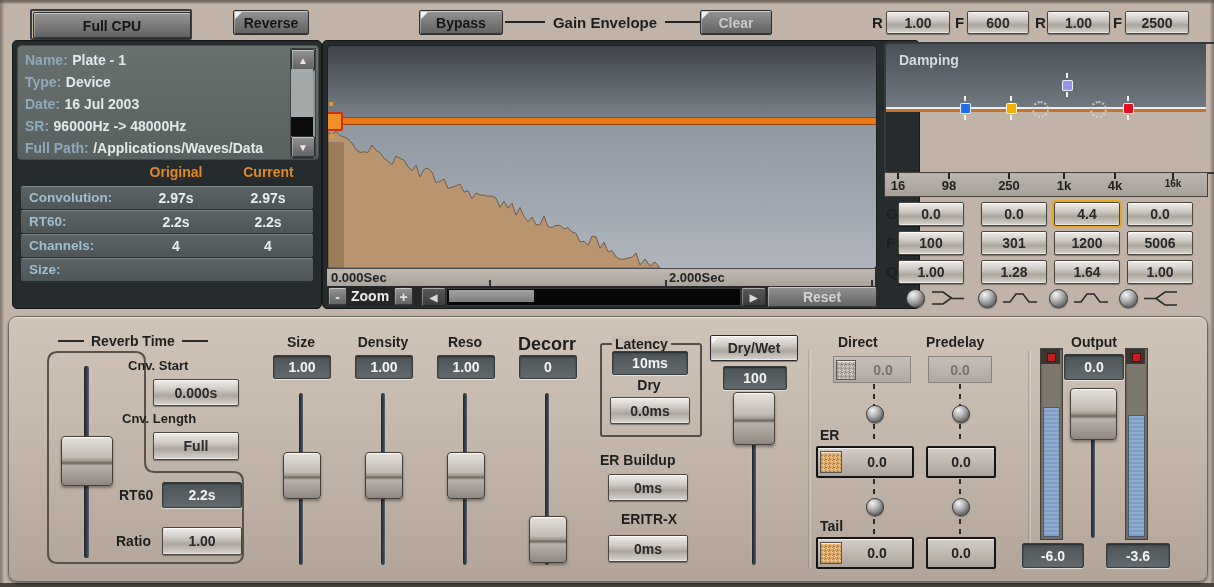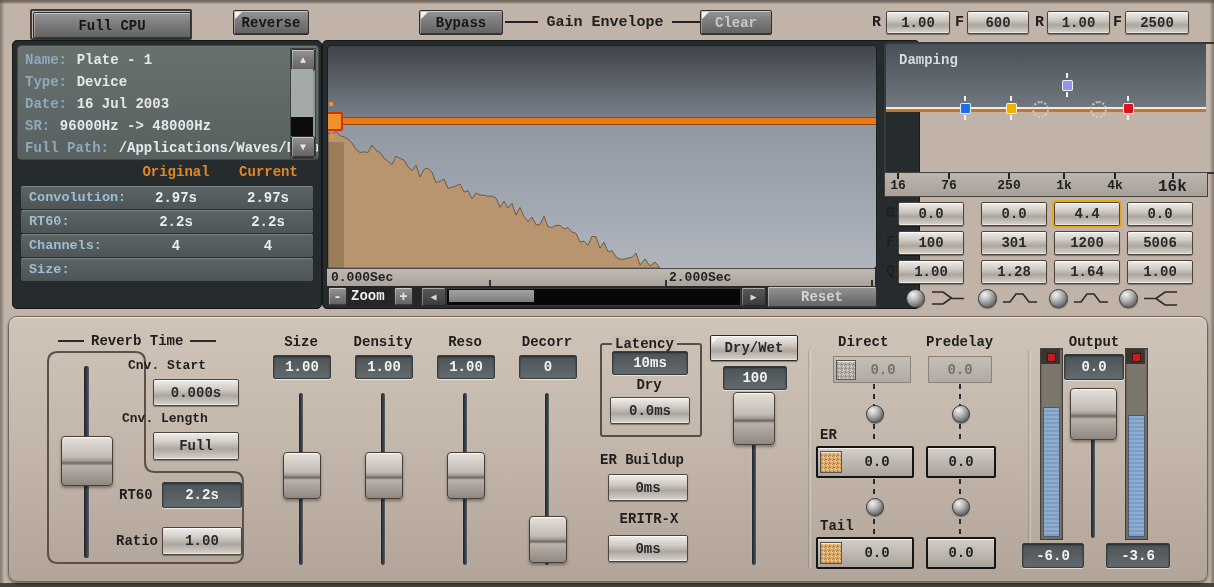--- a/index.html
+++ b/index.html
@@ -1,17 +1,17 @@
 <!DOCTYPE html>
 <html><head>
 <meta charset="utf-8">
 <style>
   html,body{margin:0;padding:0;background:#6b655e;}
   #root{position:relative;width:1214px;height:587px;overflow:hidden;
-        font-family:Liberation Mono, monospace;font-weight:bold;
+        font-family:Liberation Sans, sans-serif;font-weight:bold;
         background:linear-gradient(180deg,#c7b9ad 0%,#c2b4a8 40%,#bcae a2 100%);
         background-color:#c1b3a7;
         box-shadow:inset 0 3px 2px rgba(70,62,55,.55), inset 0 -4px 0 #46423c,
                    inset 3px 0 2px rgba(70,62,55,.35), inset -3px 0 2px rgba(70,62,55,.35);}
   .abs{position:absolute;}
   .lbl{color:#1f1f1f;font-size:13px;white-space:nowrap;}
   
   .btn-metal{background:linear-gradient(180deg,#f0edea 0%,#cfc9c3 38%,#ada69f 62%,#d8d3cd 100%);
      border:1px solid #4a453f;border-radius:2px;color:#2a2a2a;
      box-shadow:inset 0 1px 0 rgba(255,255,255,.9), inset 0 -1px 0 rgba(255,255,255,.55), 0 1px 1px rgba(0,0,0,.35);
@@ -237,25 +237,25 @@
   </div>
 
   <div class="abs" style="left:884px;top:172px;width:322px;height:23px;background:linear-gradient(180deg,#bcb5ad,#a8a199);border:1px solid #45403a;">
     <div class="abs" style="left:12px;top:0;width:2px;height:6px;background:#222;"></div>
     <div class="abs" style="left:63px;top:0;width:2px;height:6px;background:#222;"></div>
     <div class="abs" style="left:123px;top:0;width:2px;height:6px;background:#222;"></div>
     <div class="abs" style="left:178px;top:0;width:2px;height:6px;background:#222;"></div>
     <div class="abs" style="left:229px;top:0;width:2px;height:6px;background:#222;"></div>
     <div class="abs" style="left:287px;top:0;width:2px;height:6px;background:#222;"></div>
     <span class="abs" style="left:2px;top:5px;width:22px;text-align:center;font-size:13px;color:#1f1f1f;">16</span>
-    <span class="abs" style="left:53px;top:5px;width:22px;text-align:center;font-size:13px;color:#1f1f1f;">76</span>
+    <span class="abs" style="left:53px;top:5px;width:22px;text-align:center;font-size:13px;color:#1f1f1f;">98</span>
     <span class="abs" style="left:106px;top:5px;width:36px;text-align:center;font-size:13px;color:#1f1f1f;">250</span>
     <span class="abs" style="left:168px;top:5px;width:22px;text-align:center;font-size:13px;color:#1f1f1f;">1k</span>
     <span class="abs" style="left:219px;top:5px;width:22px;text-align:center;font-size:13px;color:#1f1f1f;">4k</span>
-    <span class="abs" style="left:273px;top:5px;width:30px;font-size:16px;color:#1f1f1f;">16k</span>
+    <span class="abs" style="left:273px;top:5px;width:30px;text-align:center;font-size:10px;color:#1f1f1f;">16k</span>
   </div>
 
   <span class="abs lbl" style="left:886px;top:205px;font-size:15px;">G</span>
   <div class="btn-metal abs" style="left:898px;top:202px;width:64px;height:22px;">
       <span>0.0</span>
     </div>
   <div class="btn-metal abs" style="left:981px;top:202px;width:64px;height:22px;">
       <span>0.0</span>
     </div>
   <div class="btn-metal abs" style="left:1054px;top:202px;width:64px;height:22px;outline:2px solid #e8a820;outline-offset:0px;">
@@ -353,21 +353,21 @@
   <div class="track-v abs" style="left:381px;top:393px;width:4px;height:172px;"></div>
   <div class="handle abs" style="left:365px;top:452px;width:36px;height:45px;"></div>
 
   <span class="abs lbl" style="left:437px;top:334px;width:56px;text-align:center;font-size:14px;">Reso</span>
   <div class="disp abs" style="left:437px;top:355px;width:56px;height:22px;">
       <span>1.00</span>
     </div>
   <div class="track-v abs" style="left:463px;top:393px;width:4px;height:172px;"></div>
   <div class="handle abs" style="left:447px;top:452px;width:36px;height:45px;"></div>
 
-  <span class="abs lbl" style="left:518px;top:334px;width:58px;text-align:center;font-size:14px;">Decorr</span>
+  <span class="abs lbl" style="left:518px;top:334px;width:58px;text-align:left;font-size:18px;">Decorr</span>
   <div class="disp abs" style="left:519px;top:355px;width:56px;height:22px;">
       <span>0</span>
     </div>
   <div class="track-v abs" style="left:545px;top:393px;width:4px;height:172px;"></div>
   <div class="handle abs" style="left:529px;top:516px;width:36px;height:45px;"></div>
 
   <div class="abs" style="left:600px;top:343px;width:98px;height:90px;border:2px solid #55504a;border-radius:3px;"></div>
   <span class="abs lbl" style="left:612px;top:336px;background:#c9bcb0;padding:0 3px;font-size:14px;">Latency</span>
   <div class="disp abs" style="left:612px;top:351px;width:74px;height:22px;">
       <span>10ms</span>

